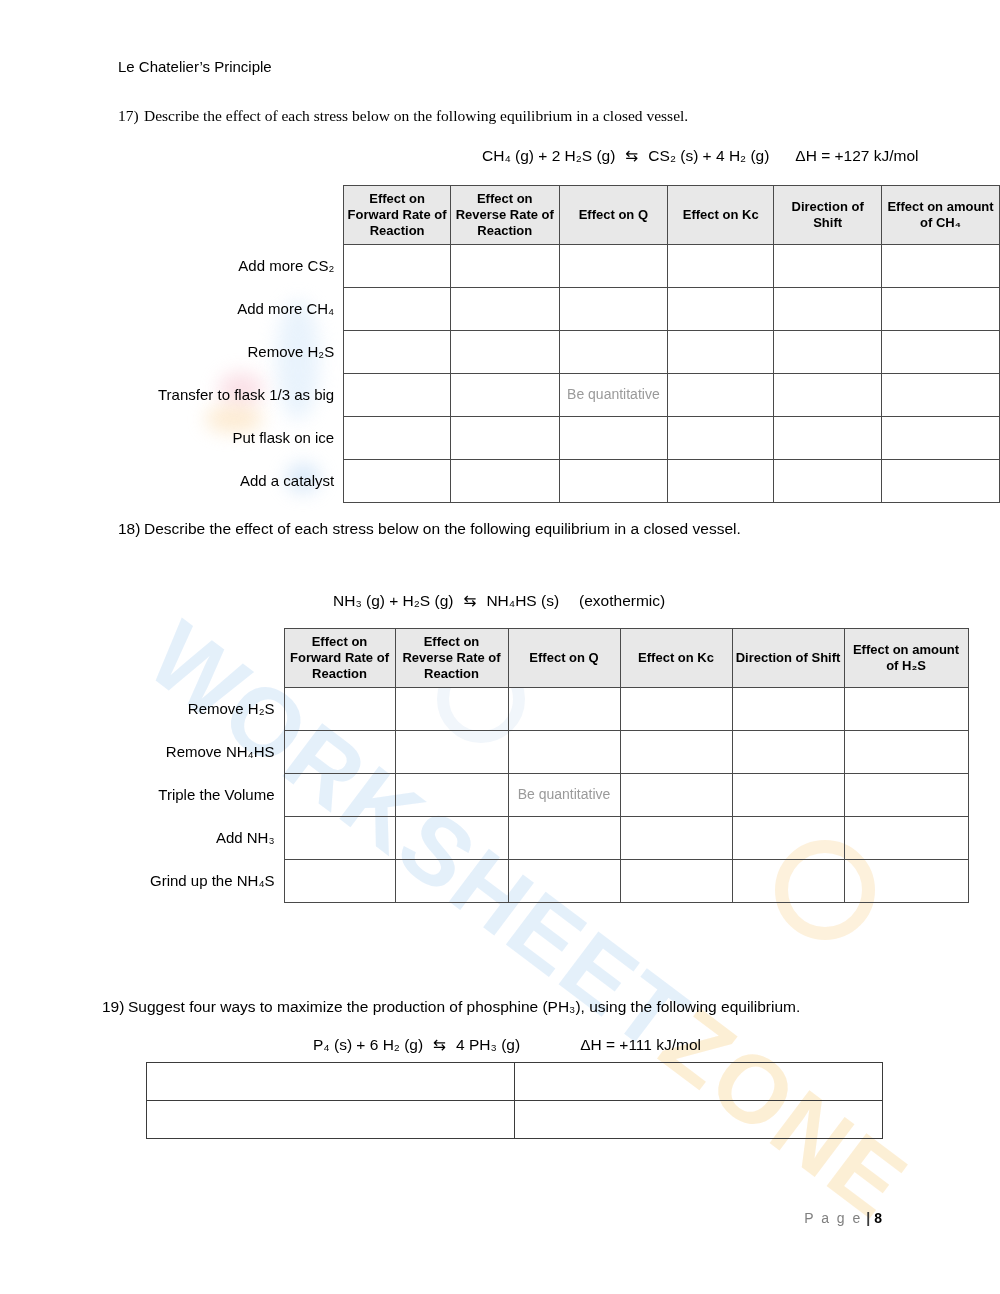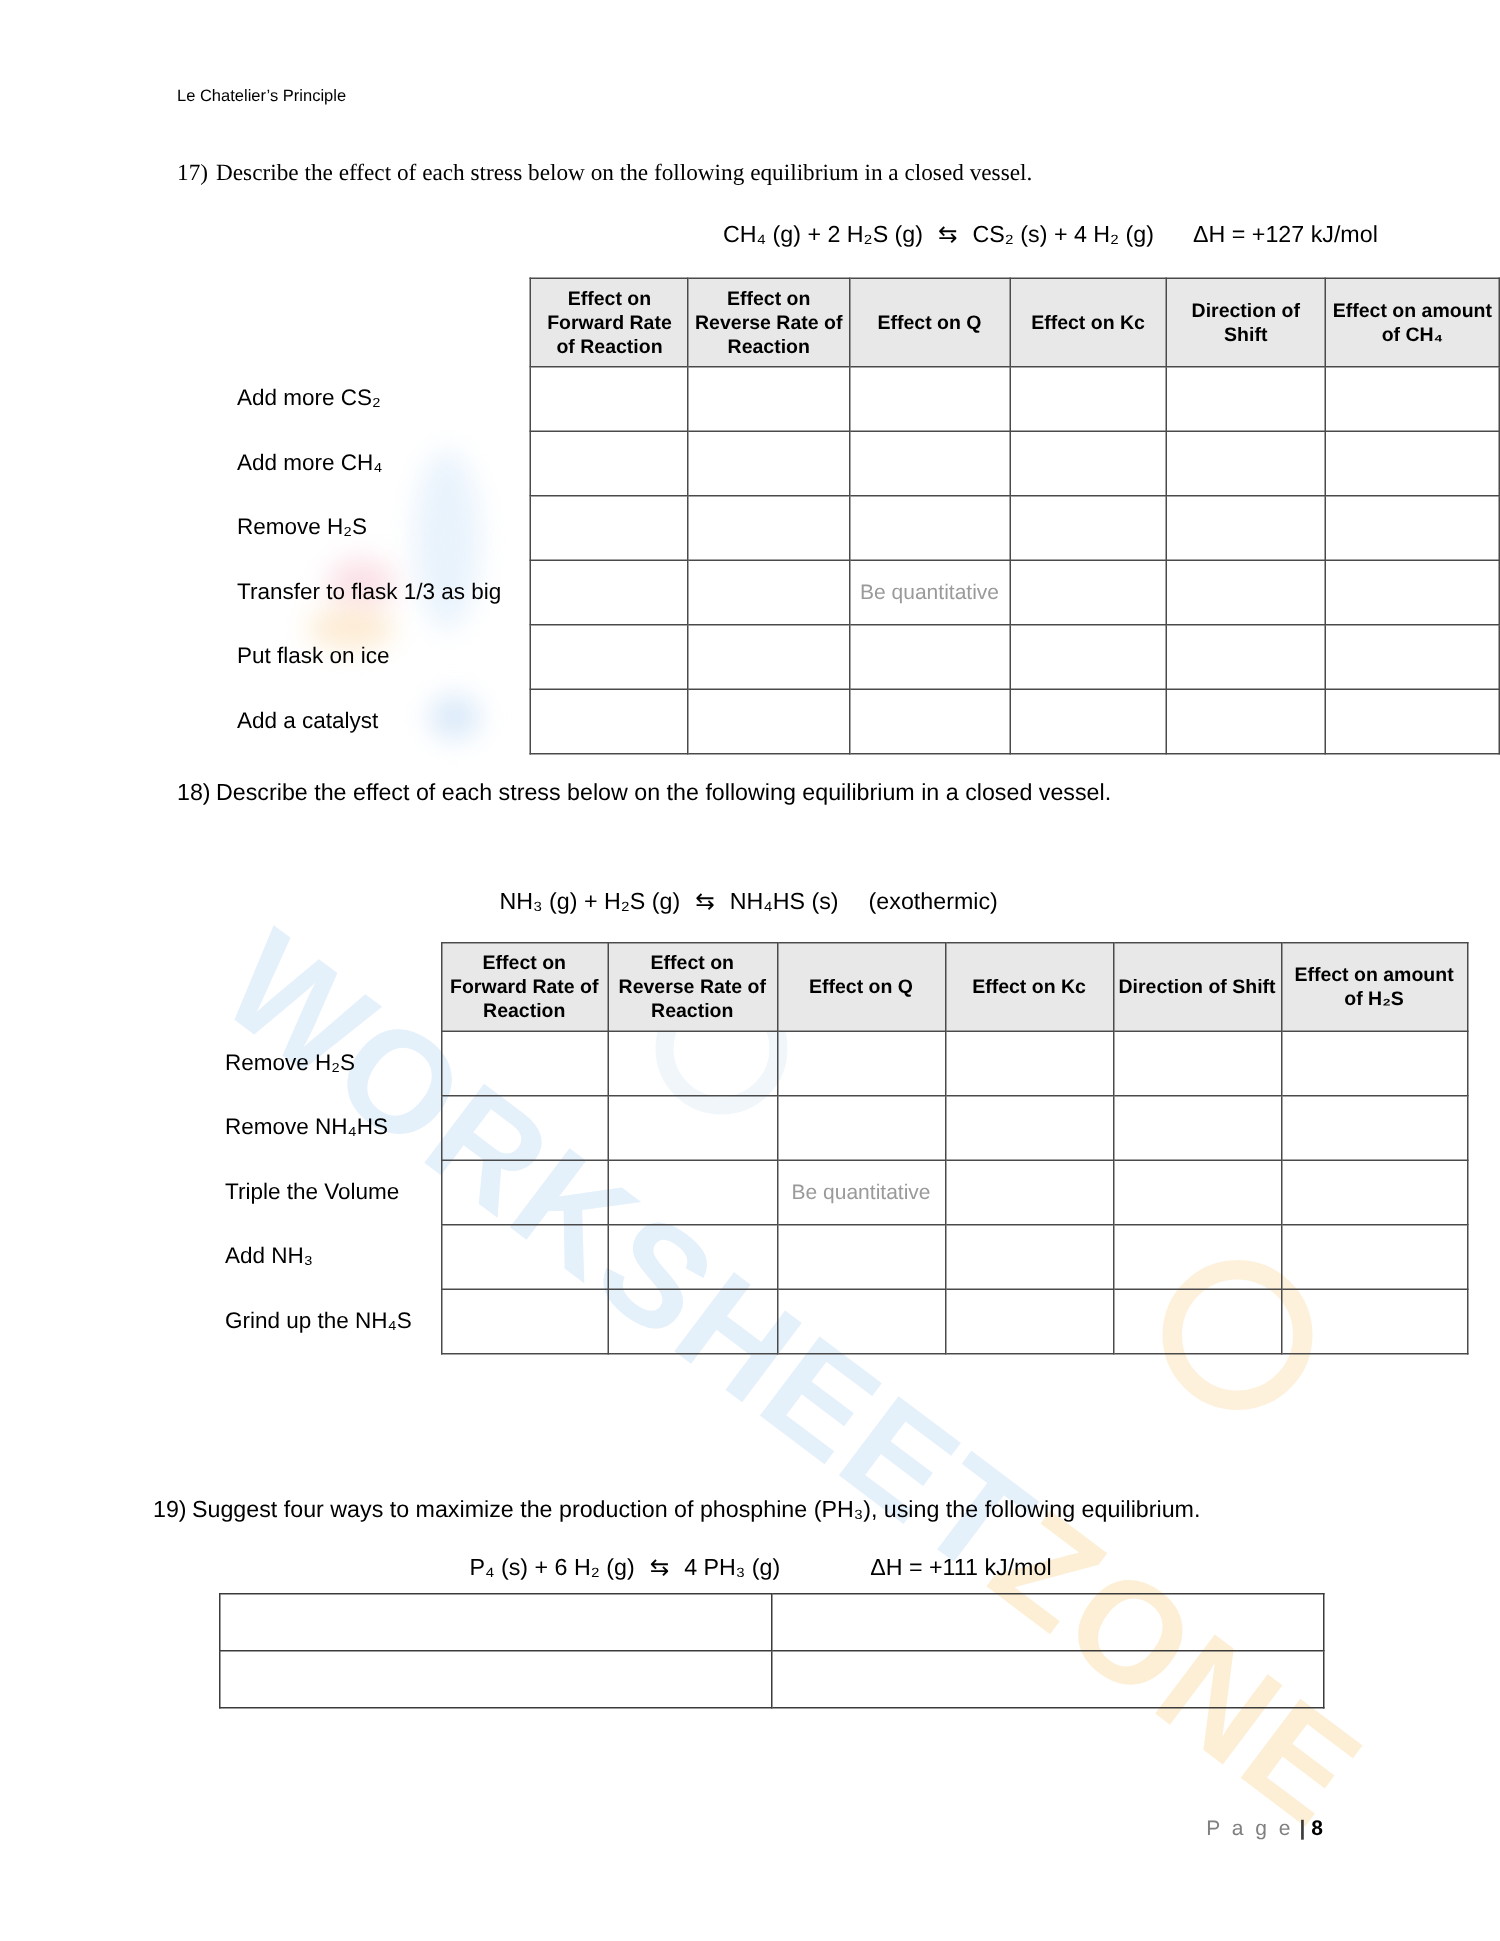--- a/index.html
+++ b/index.html
@@ -71,21 +71,21 @@
 
   
   .content { position: relative; z-index: 2; }
 
   .doc-header {
     position: absolute;
     left: 118px; top: 58px;
     width: 764px;
     display: flex;
     align-items: center;
-    font-size: 11px;
+    font-size: 15px;
   }
   .doc-header .title { white-space: nowrap; }
   .doc-header .spacer { flex: 1; }
   .doc-header .name-block { white-space: nowrap; }
   .rule {
     display: inline-block;
     border-bottom: 1.6px solid #000;
     vertical-align: baseline;
     margin: 0 2px 0 4px;
   }
@@ -137,21 +137,22 @@
     text-align: center;
     vertical-align: middle;
   }
   table.stress td.cell {
     height: 42px;
     background: transparent;
   }
   table.stress td.rowlabel {
     border: none;
     font-size: 15px;
-    padding-right: 19px;
+    text-align: right;
+    padding-right: 9px;
     line-height: 1.2;
     vertical-align: middle;
     white-space: nowrap;
   }
   table.stress th.corner { border: none; background: transparent; }
   td.cell .hint {
     display: block;
     text-align: center;
     color: #9a9a9a;
     font-size: 14px;

